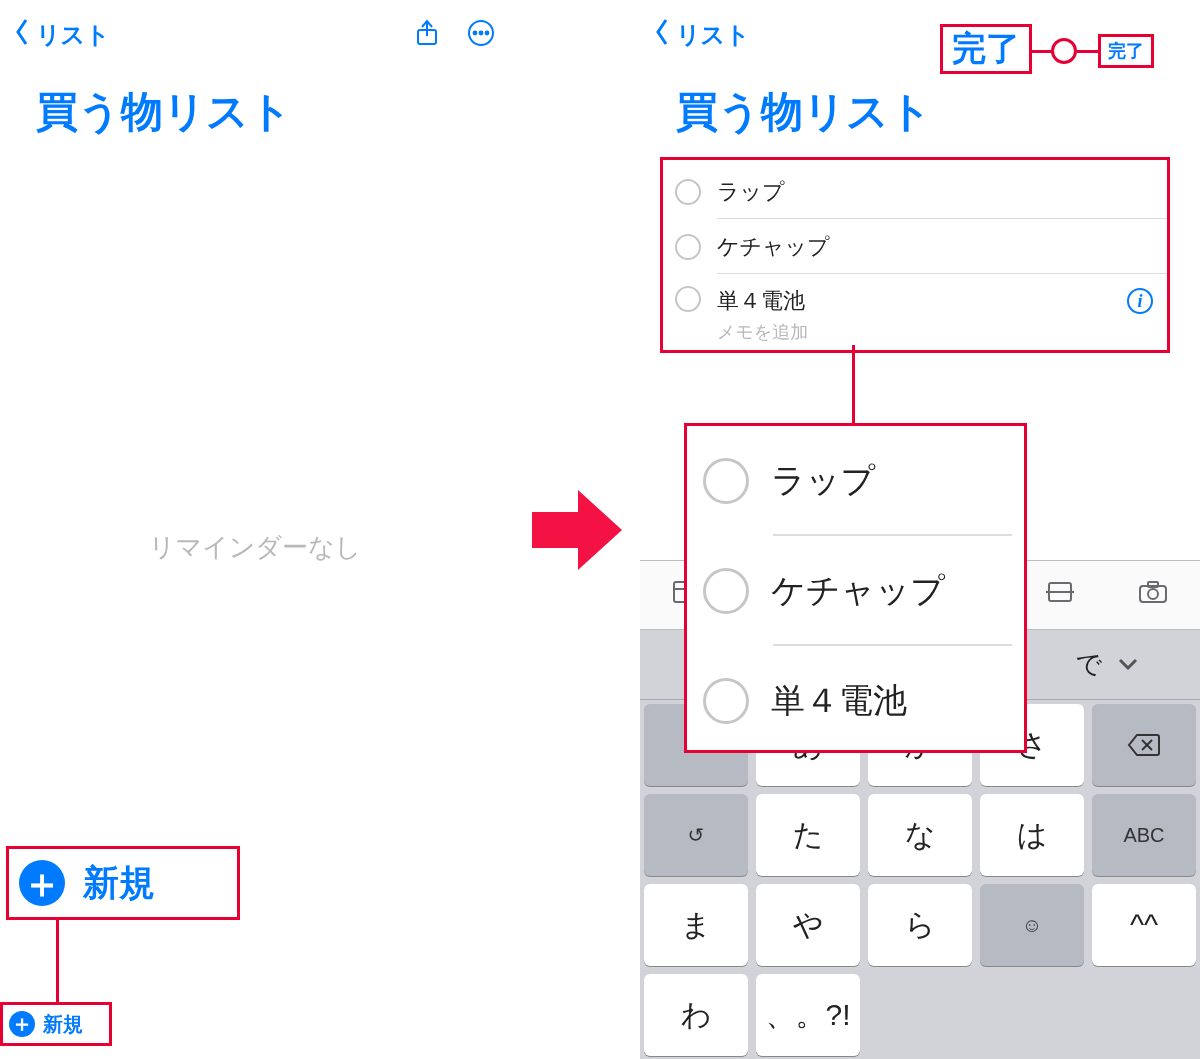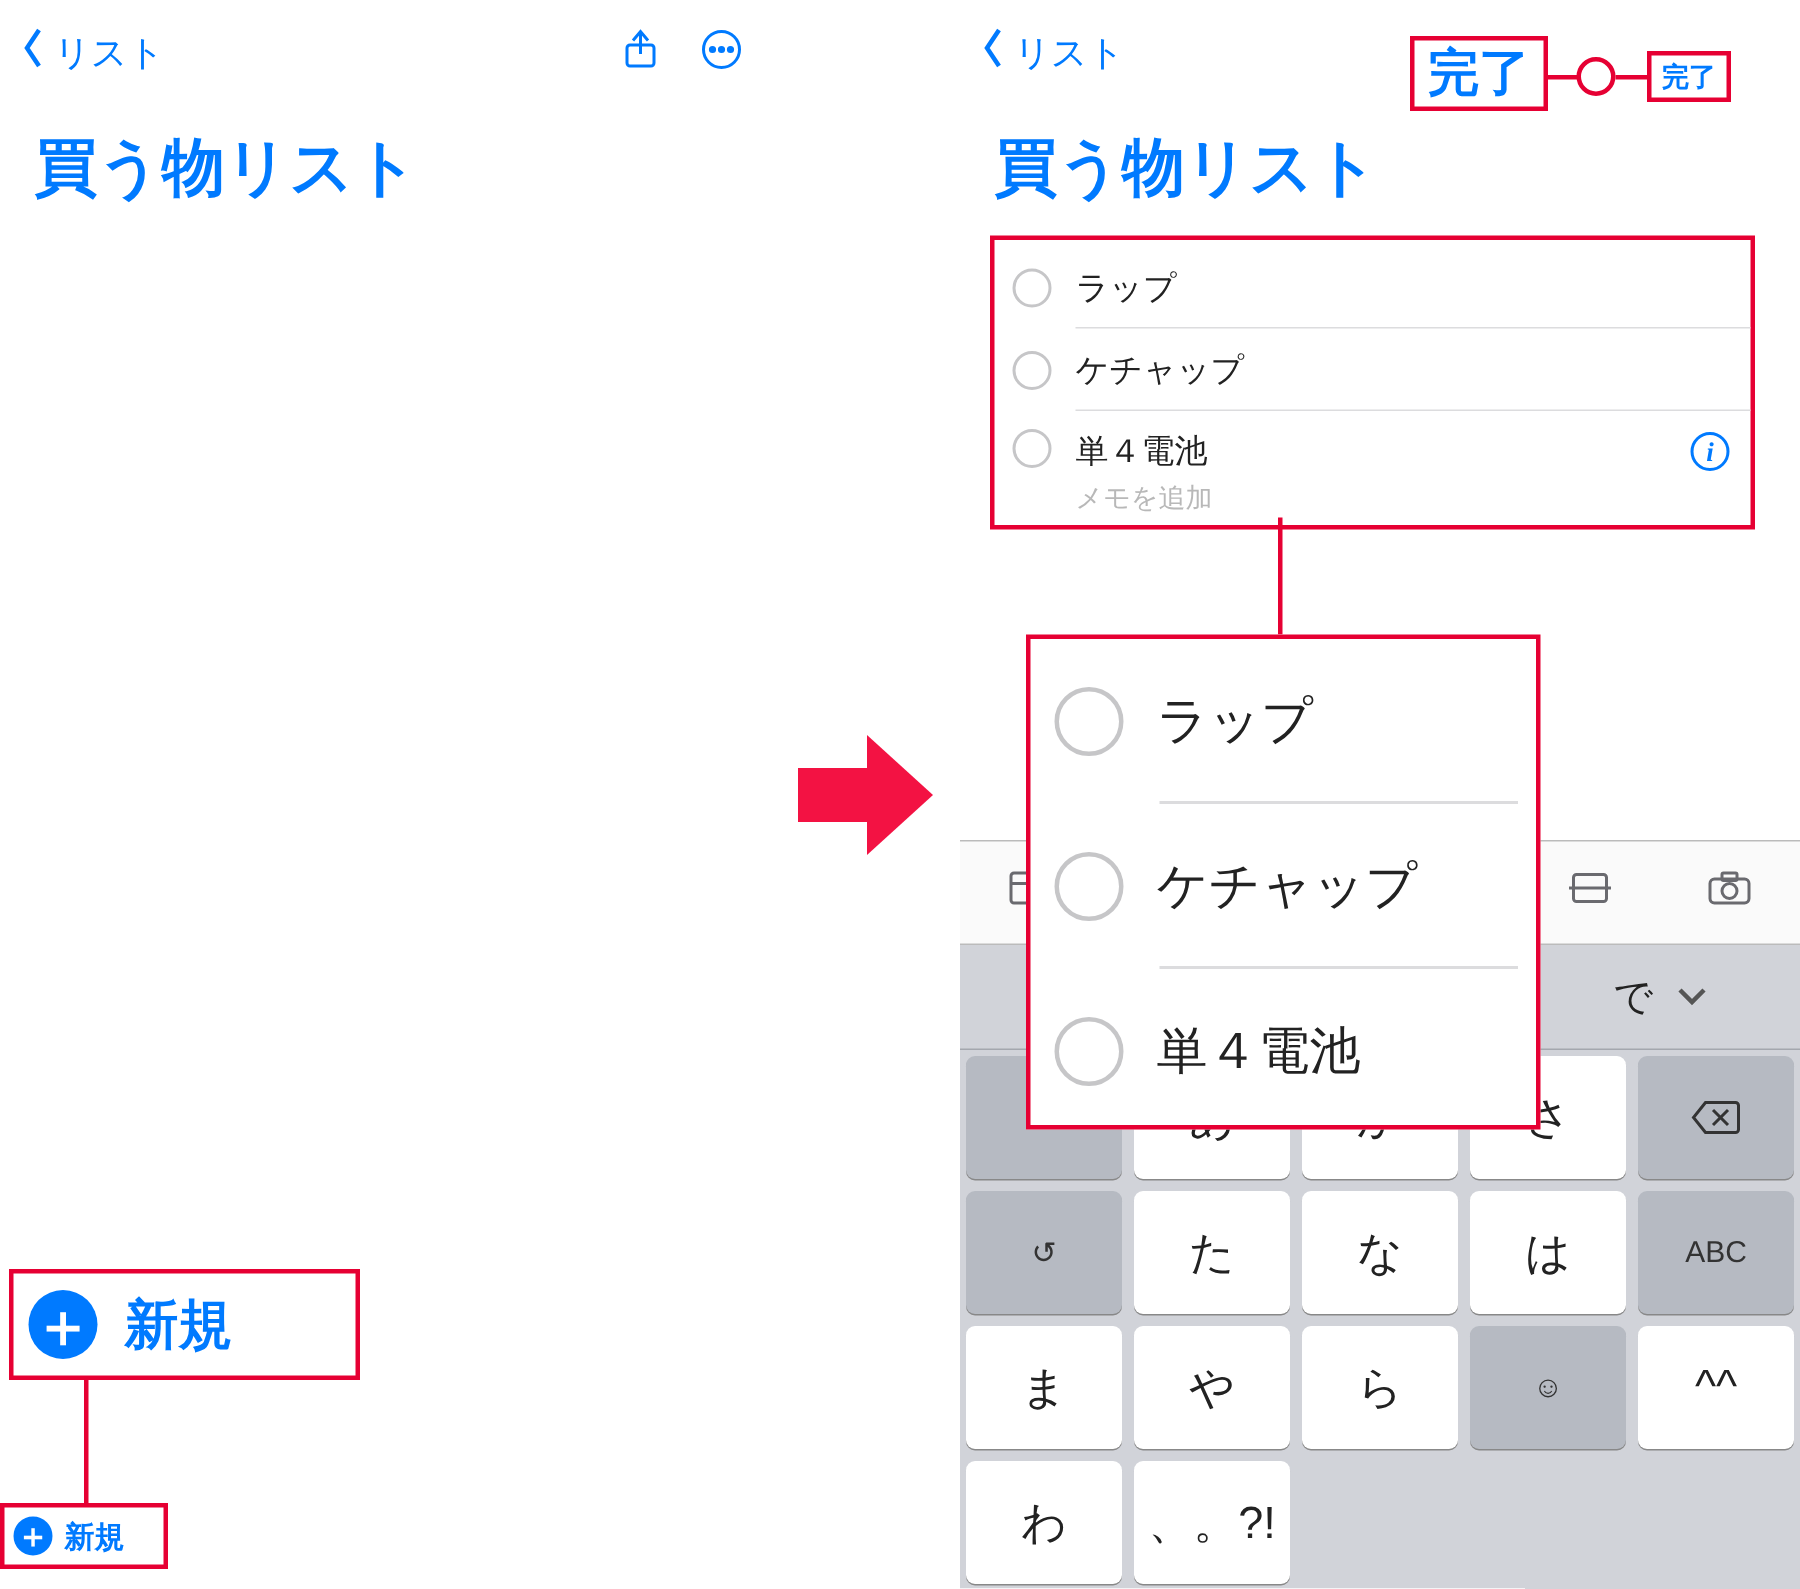--- a/index.html
+++ b/index.html
@@ -9,27 +9,27 @@
     width: 1200px;
     height: 1059px;
     position: relative;
     overflow: hidden;
   }
   .screen { position: absolute; background: #fff; }
   .screen-left { left: 0; top: 0; width: 510px; height: 1059px; }
   .screen-right { left: 640px; top: 0; width: 560px; height: 1059px; }
 
   .navbar { display: flex; align-items: center; height: 70px; padding: 0 14px; position: relative; }
-  .back { display: flex; align-items: center; color: #007aff; font-size: 24px; gap: 6px; cursor: pointer; }
+  .back { display: flex; align-items: center; color: #007aff; font-size: 24px; gap: 6px; cursor: pointer; font-weight: bold; }
   .chev-left svg { width: 16px; height: 28px; stroke: #007aff; stroke-width: 3; fill: none; }
   .nav-spacer { flex: 1; }
   .nav-icon { color: #007aff; margin-left: 24px; cursor: pointer; }
   .nav-icon svg { width: 30px; height: 30px; stroke: #007aff; stroke-width: 2; fill: none; }
 
-  .title { color: #007aff; font-size: 42px; font-weight: 700; padding: 14px 23px 10px; }
+  .title { color: #007aff; font-size: 42px; font-weight: 700; padding: 14px 36px 10px; }
 
   .empty-msg { text-align: center; color: #b8b8b8; font-size: 26px; margin-top: 380px; }
 
   .big-new-callout {
     position: absolute; left: 6px; top: 846px; width: 234px; height: 74px;
     background: #fff; border: 3px solid #e60033; display: flex; align-items: center; padding-left: 10px; gap: 18px;
   }
   .big-plus { width: 46px; height: 46px; border-radius: 50%; background: #007aff; color: #fff; display: flex; align-items: center; justify-content: center; font-size: 40px; font-weight: 700; }
   .big-new-text { color: #007aff; font-size: 36px; font-weight: 700; }
 
@@ -118,20 +118,21 @@
     <span class="nav-icon">
       <svg viewBox="0 0 30 30">
           <circle cx="15" cy="15" r="12"></circle>
           <circle cx="9" cy="15" r="1.4" fill="#007aff"></circle>
           <circle cx="15" cy="15" r="1.4" fill="#007aff"></circle>
           <circle cx="21" cy="15" r="1.4" fill="#007aff"></circle>
         </svg>
     </span>
   </div>
   <div class="title">買う物リスト</div>
+  <div class="empty-msg">リマインダーなし</div>
 </div>
 
 <div class="big-new-callout">
   <div class="big-plus">＋</div>
   <div class="big-new-text">新規</div>
 </div>
 <div class="connector-vert" style="left:56px; top:920px; height:82px;"></div>
 <div class="small-new-callout">
   <div class="small-plus">＋</div>
   <div class="small-new-text">新規</div>

